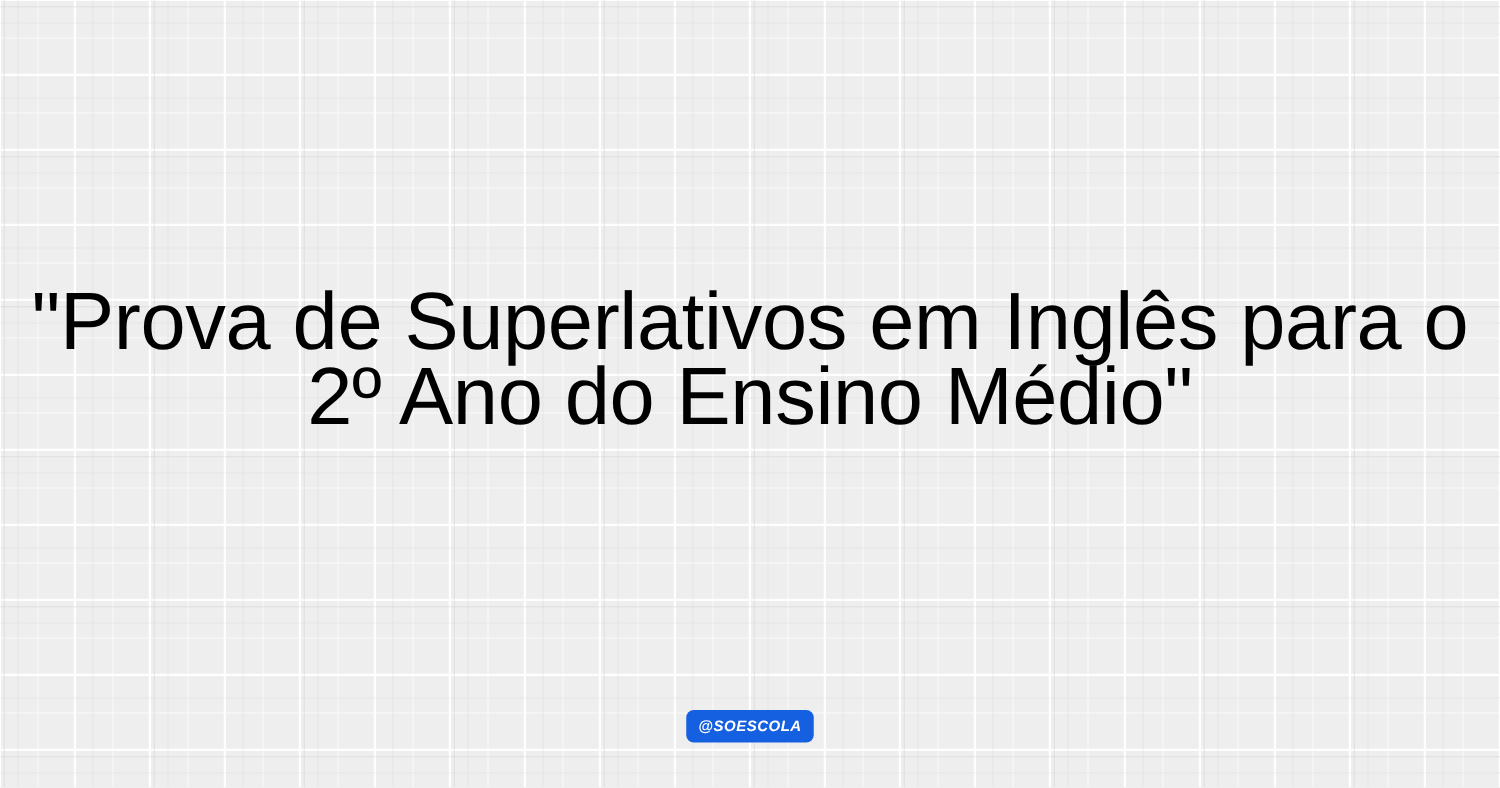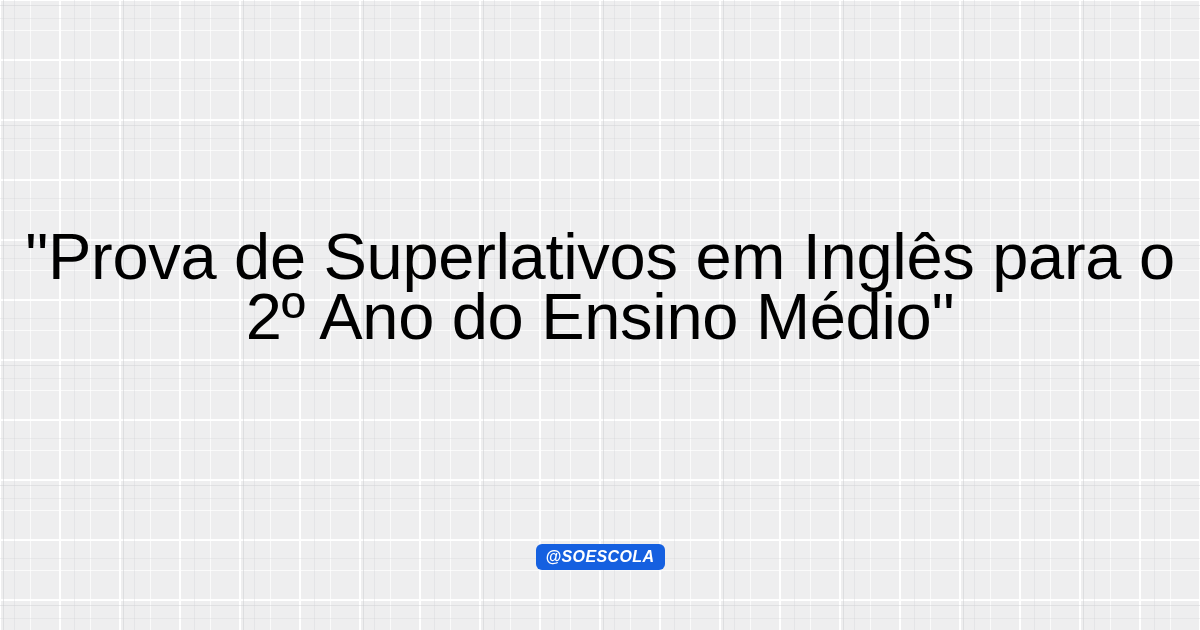--- a/index.html
+++ b/index.html
@@ -104,26 +104,27 @@
     justify-content: center;
   }
 
   #handle-badge {
     display: inline-block;
     background: #1560e0;
     color: #ffffff;
     font-family: "Liberation Sans", sans-serif;
     font-weight: 700;
     font-style: italic;
-    font-size: 16px;
+    font-size: 12px;
     line-height: 18px;
     letter-spacing: 0.4px;
     padding: 4px 10px 4px 10px;
     border-radius: 6px;
     white-space: nowrap;
+    margin-top: 24px;
   }
 </style>
 </head>
 <body>
 
 <div id="banner">
 
   <div class="grid-layer grid-minor"></div>
   <div class="grid-layer grid-major"></div>
   <div class="grid-layer grid-shade"></div>

